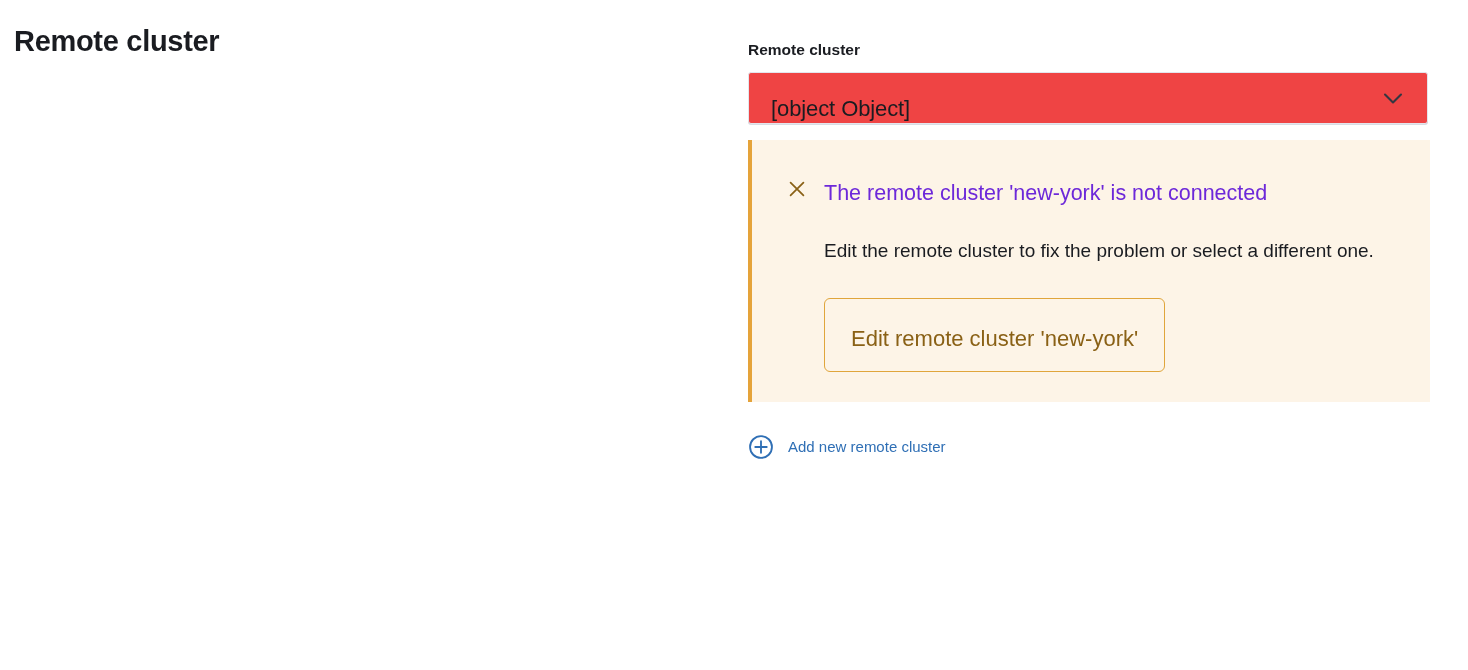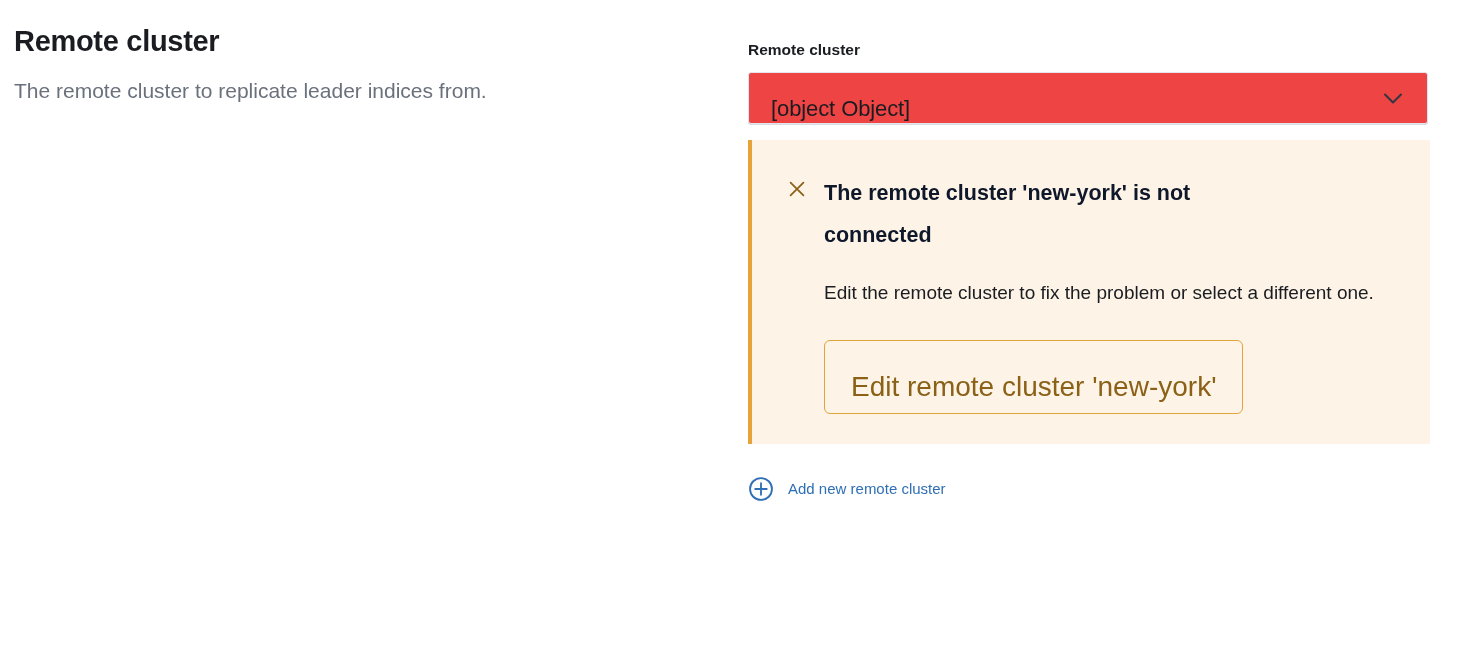--- a/index.html
+++ b/index.html
@@ -109,43 +109,43 @@
   }
   .x-icon {
     flex: 0 0 auto;
     width: 22px;
     height: 22px;
     margin-top: 6px;
   }
   .callout-title {
     font-size: 21.5px;
     line-height: 42px;
-    font-weight: bold;
-    color: #0f172a;
+    font-weight: normal;
+    color: #6d28d9;
     margin: 0;
     max-width: 470px;
   }
   .callout-body {
     margin: 16px 0 0 38px;
     font-size: 19px;
     line-height: 42px;
     color: #1a1c21;
     max-width: 575px;
   }
   .callout-btn {
     margin: 26px 0 0 38px;
     display: inline-block;
-    padding: 10px 26px;
+    padding: 4px 26px;
     height: 74px;
     line-height: 72px;
     background: #fdf4e7;
     border: 1px solid #e0a53b;
     border-radius: 6px;
     color: #8a6116;
-    font-size: 28px;
+    font-size: 22px;
     font-family: "Liberation Sans", sans-serif;
     cursor: pointer;
     white-space: nowrap;
   }
 
   
   .add-link {
     display: inline-flex;
     align-items: center;
     gap: 14px;
@@ -164,21 +164,20 @@
     line-height: 26px;
   }
 </style>
 </head>
 <body>
 
 <div class="page">
 
   <div class="left-col">
     <h1 class="section-title">Remote cluster</h1>
-    <p class="section-desc">The remote cluster to replicate leader indices from.</p>
   </div>
 
   <div class="right-col">
 
     <div class="field-label">Remote cluster</div>
 
     <div class="select-wrap">
       <span class="select-value">[object Object]</span>
       <svg class="chevron" viewBox="0 0 24 24" fill="none">
         <path d="M4 8.5 L12 16.5 L20 8.5" stroke="#343741" stroke-width="2.1" stroke-linecap="round" stroke-linejoin="round"></path>

